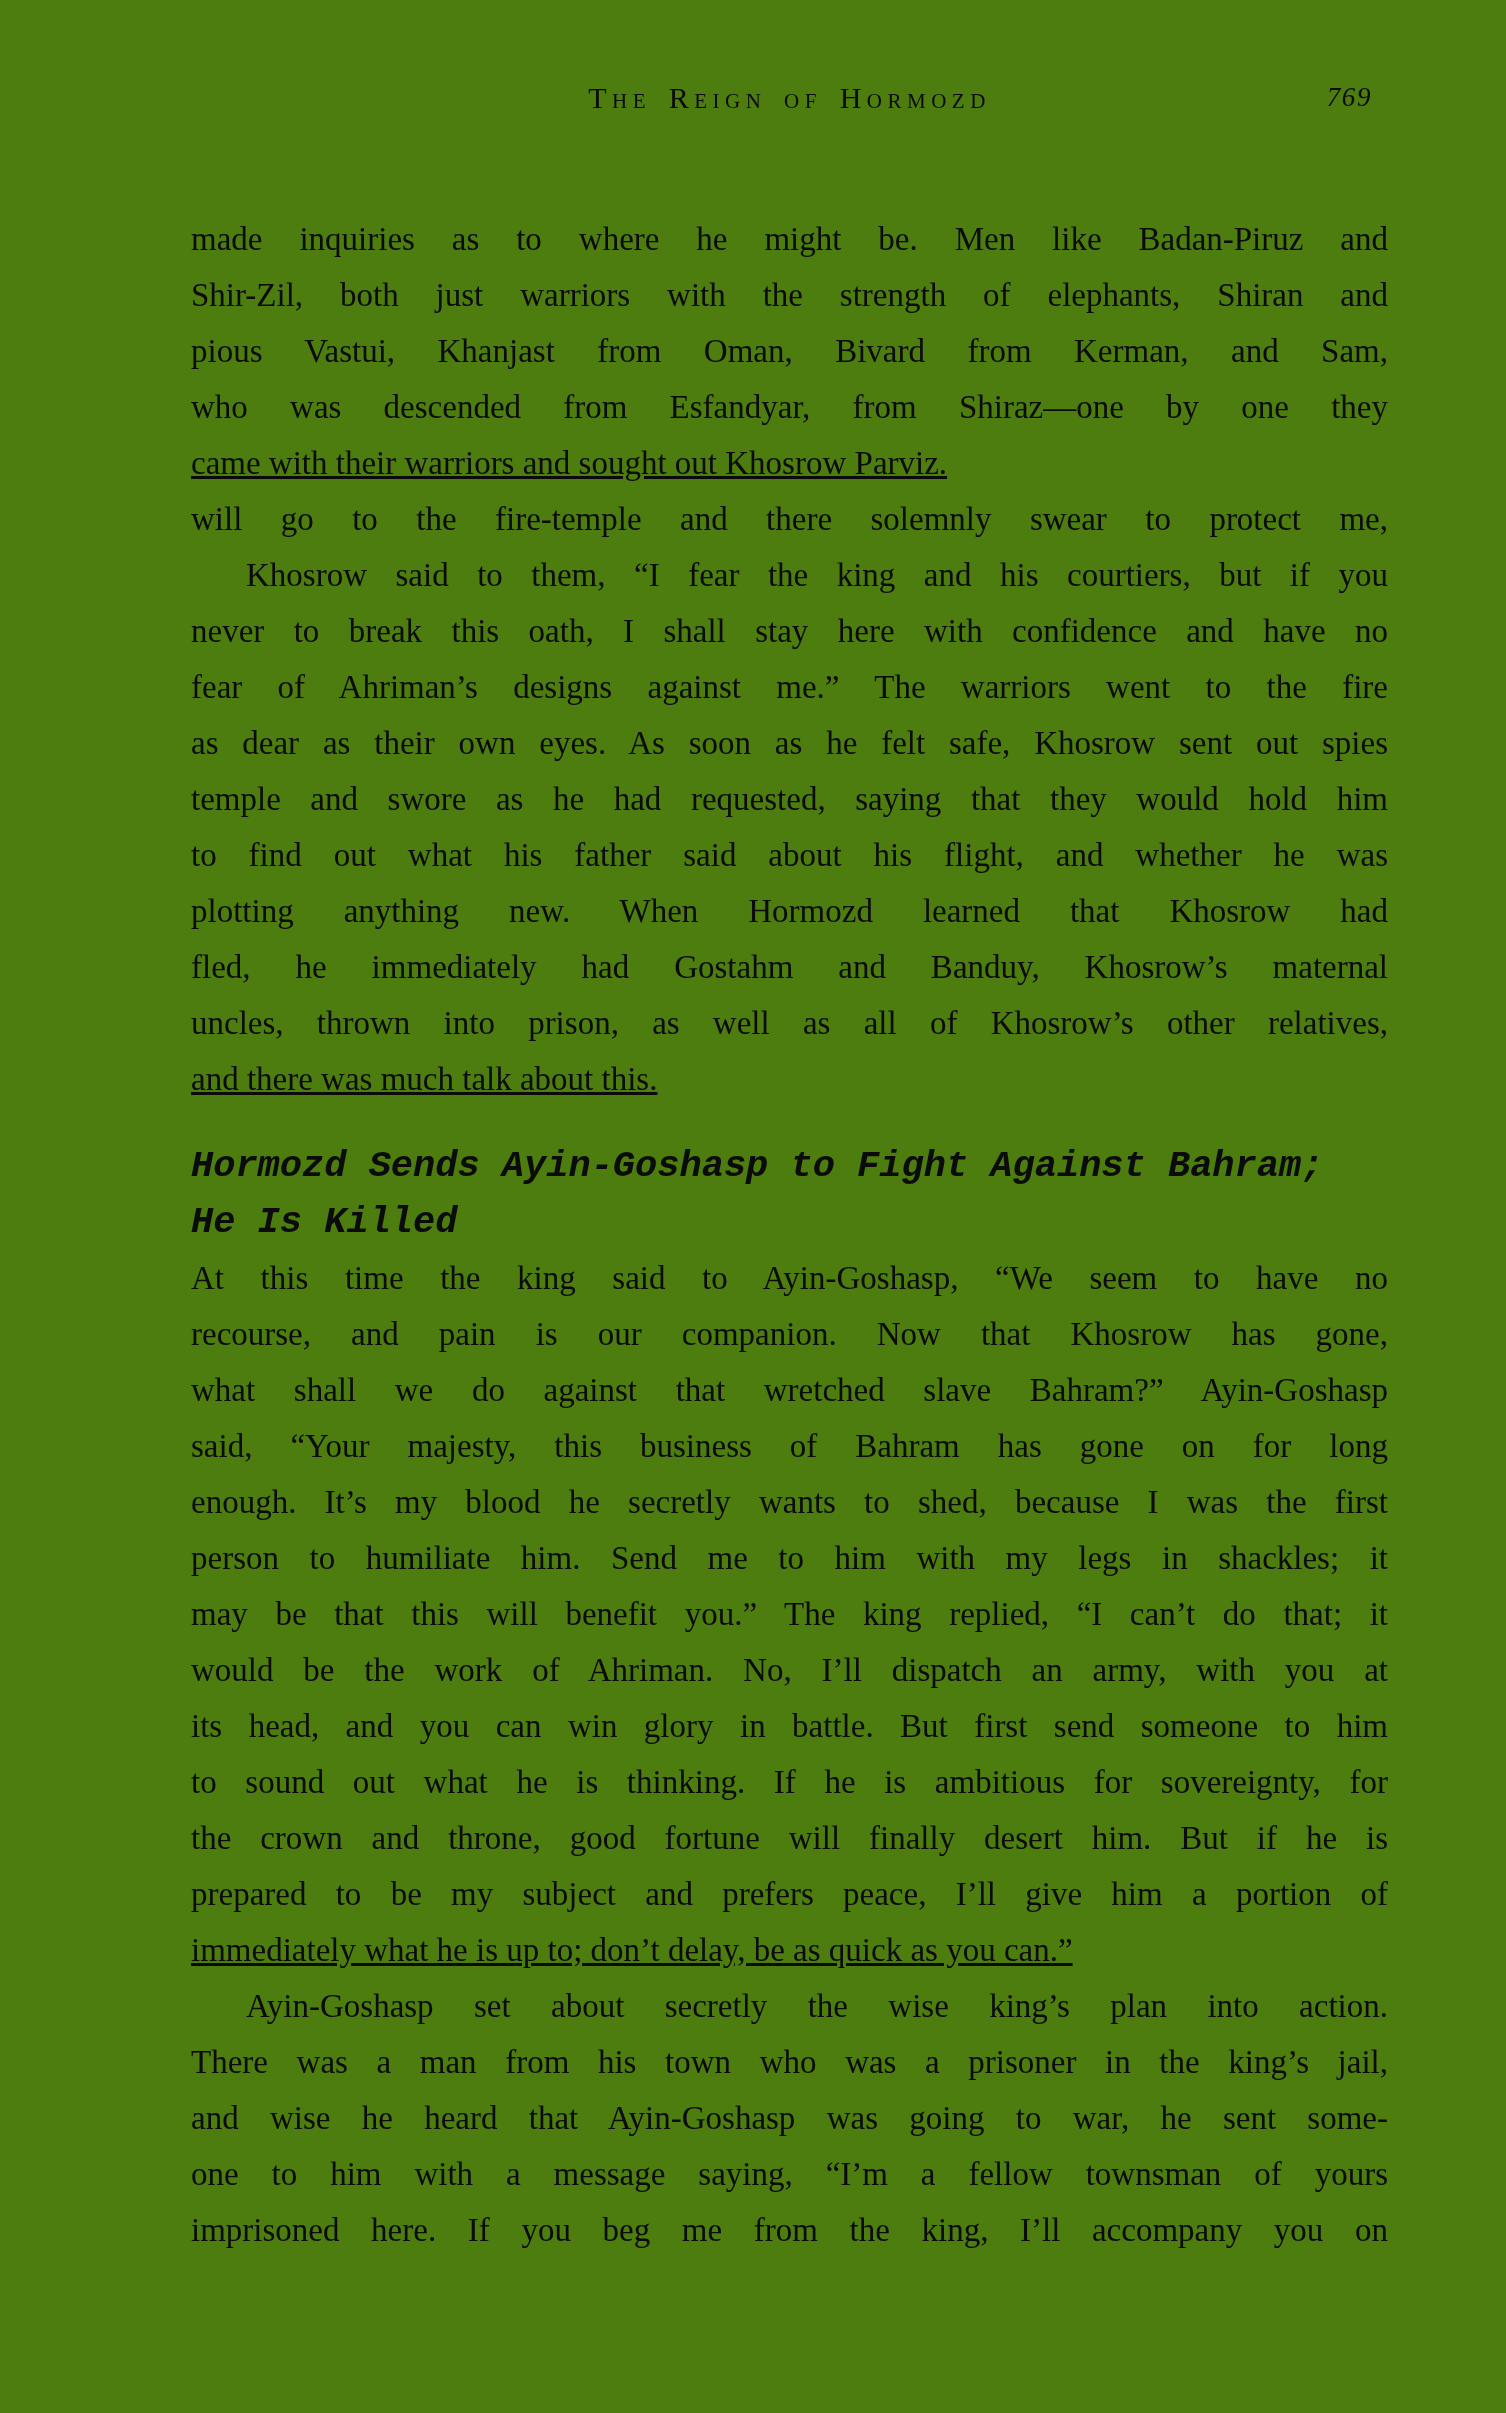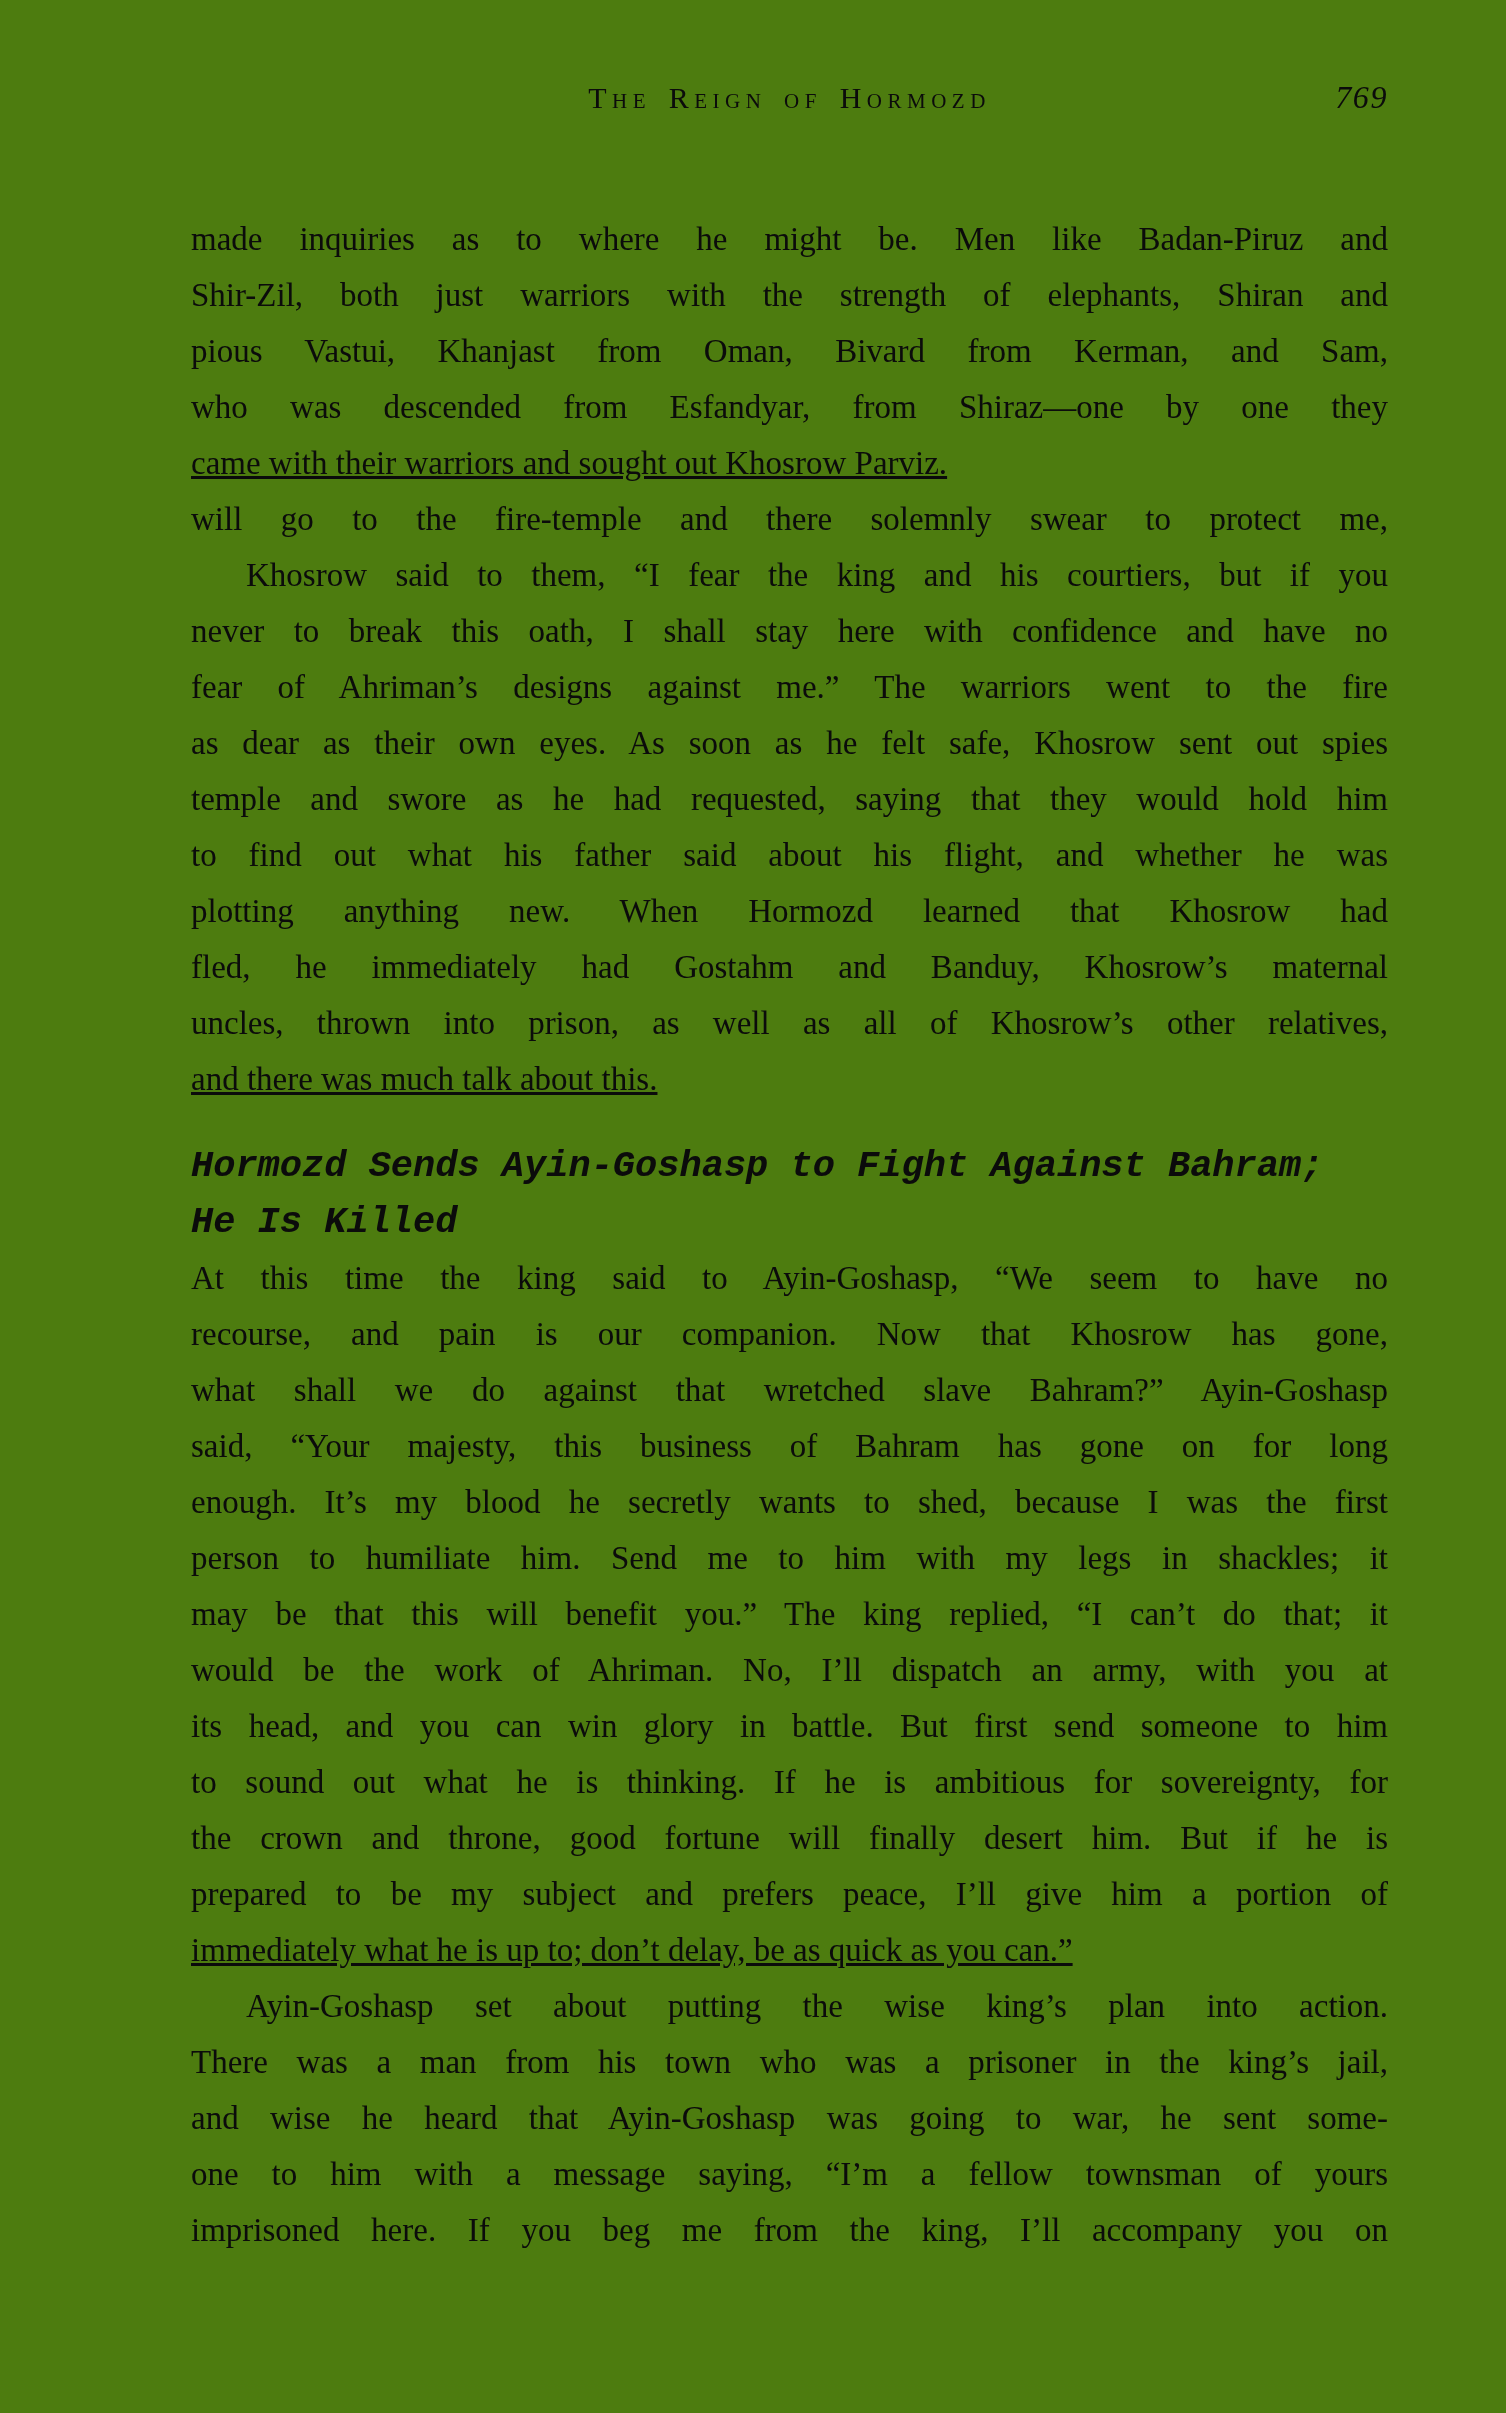--- a/index.html
+++ b/index.html
@@ -32,24 +32,24 @@
     text-align: center;
     font-variant: small-caps;
     font-size: 30px;
     letter-spacing: 5.5px;
     word-spacing: 4.7px;
     line-height: 45px;
     white-space: nowrap;
   }
   .rh-page-number {
     position: absolute;
-    right: 0;
+    right: 16px;
     top: 0;
     font-style: italic;
-    font-size: 32px;
+    font-size: 27px;
     line-height: 45px;
     letter-spacing: 1.6px;
   }
   
   .body-text {
     margin-top: 91px;
     font-size: 33px;
   }
   .line {
     line-height: 56px;
@@ -123,21 +123,21 @@
           <div class="line">person to humiliate him. Send me to him with my legs in shackles; it</div>
           <div class="line">may be that this will benefit you.” The king replied, “I can’t do that; it</div>
           <div class="line">would be the work of Ahriman. No, I’ll dispatch an army, with you at</div>
           <div class="line">its head, and you can win glory in battle. But first send someone to him</div>
           <div class="line">to sound out what he is thinking. If he is ambitious for sovereignty, for</div>
           <div class="line">the crown and throne, good fortune will finally desert him. But if he is</div>
           <div class="line">prepared to be my subject and prefers peace, I’ll give him a portion of</div>
           <div class="line last-left">immediately what he is up to; don’t delay, be as quick as you can.”</div>
         </div>
         <div class="paragraph">
-          <div class="line indent">Ayin-Goshasp set about putting the wise king’s plan into action.</div>
+          <div class="line indent">Ayin-Goshasp set about secretly the wise king’s plan into action.</div>
           <div class="line">There was a man from his town who was a prisoner in the king’s jail,</div>
           <div class="line">and wise he heard that Ayin-Goshasp was going to war, he sent some-</div>
           <div class="line">one to him with a message saying, “I’m a fellow townsman of yours</div>
           <div class="line">imprisoned here. If you beg me from the king, I’ll accompany you on</div>
         </div>
       </main>
   </div>
 </div>
 
 

